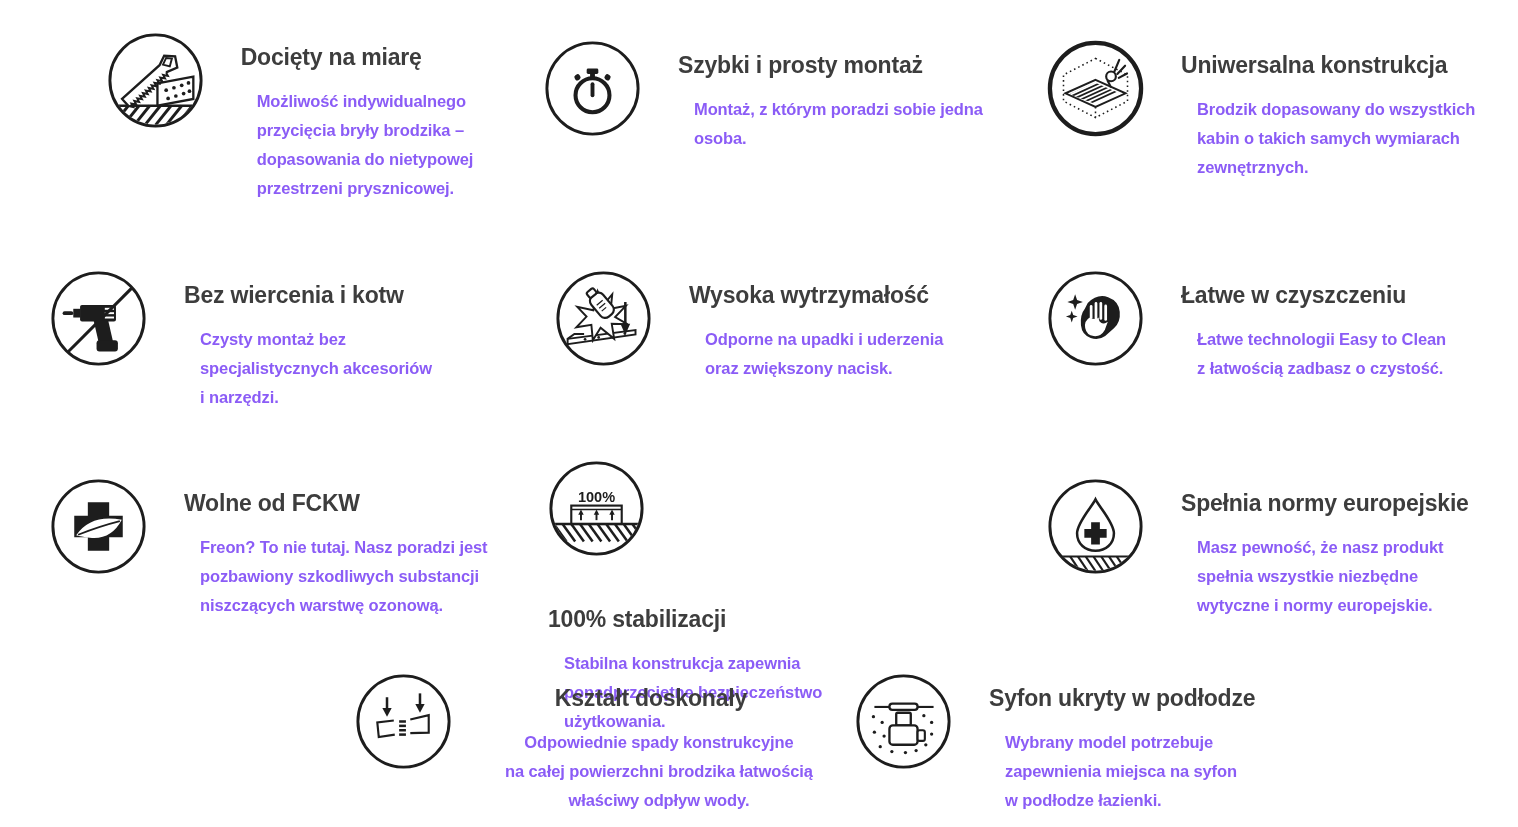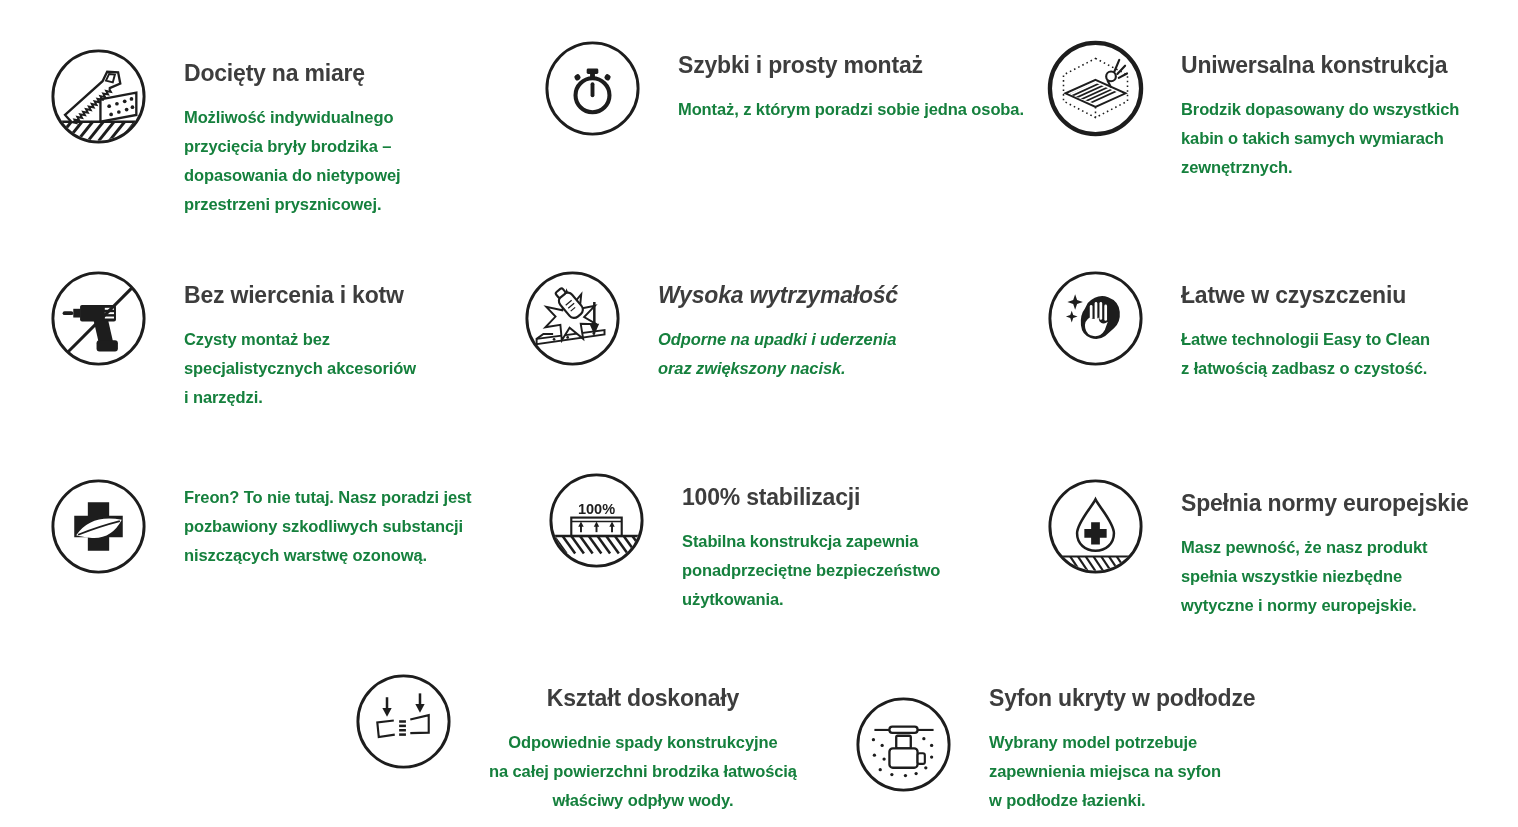--- a/index.html
+++ b/index.html
@@ -5,32 +5,32 @@
   html,body{margin:0;padding:0;}
   body{
     width:1518px;height:827px;background:#ffffff;position:relative;
     font-family:"Liberation Sans",sans-serif;overflow:hidden;
   }
   .item{position:absolute;display:flex;gap:37px;width:480px;}
   .icon{width:97px;height:97px;flex-shrink:0;}
   .icon svg{width:100%;height:100%;display:block;}
   .content{padding-top:5px;}
   .title{font-size:23px;font-weight:700;color:#3d3d3d;margin:7px 0 16px 0;letter-spacing:-0.2px;}
-  .desc{font-size:16.5px;font-weight:700;color:#15803d;line-height:29px;white-space:pre-line;letter-spacing:-0.1px;}
+  .desc{font-size:16.5px;font-weight:700;color:#8b5cf6;line-height:29px;white-space:pre-line;letter-spacing:-0.1px;margin-left:16px;}
   .ring{fill:none;stroke:#1d1d1d;stroke-width:3;}
   .ring-thick{fill:none;stroke:#1d1d1d;stroke-width:4.4;}
   .ln{stroke:#1d1d1d;fill:none;}
   .fl{fill:#1d1d1d;stroke:none;}
   .wfl{fill:#ffffff;}
   .icon-num{font-family:"Liberation Sans",sans-serif;font-size:15px;font-weight:700;fill:#1d1d1d;}
 </style>
 </head>
 <body>
 
-<div class="item" style="left:50px;top:48px;">
+<div class="item" style="left:50px;top:32px;justify-content:center;">
   <div class="icon">
     <svg viewBox="0 0 100 100">
       <defs>
           <clipPath id="clip-saw">
             <circle cx="50" cy="50" r="45.5"></circle>
           </clipPath>
         </defs>
       <circle cx="50" cy="50" r="47" class="ring"></circle>
       <g clip-path="url(#clip-saw)">
         <path class="ln" stroke-width="2.4" d="M2,76 L98,76"></path>
@@ -148,21 +148,21 @@
     </svg>
   </div>
   <div class="content">
     <div class="title">Bez wiercenia i kotw</div>
     <div class="desc">Czysty montaż bez
 specjalistycznych akcesoriów
 i narzędzi.</div>
   </div>
 </div>
 
-<div class="item" style="left:524px;top:270px;font-style:italic;">
+<div class="item" style="left:555px;top:270px;">
   <div class="icon">
     <svg viewBox="0 0 100 100">
       <circle cx="50" cy="50" r="47" class="ring"></circle>
       <path d="M13,71 L83,62 L83,66.5 L13,76.5 Z" fill="#fff" stroke="#1d1d1d" stroke-width="2"></path>
       <path class="ln" stroke-width="2" d="M13,71 L20,66 L30,66"></path>
       <g class="fl">
         <circle cx="31" cy="71.5" r="1.4"></circle>
           <circle cx="45" cy="69.5" r="1.4"></circle>
           <circle cx="59" cy="67.5" r="1.4"></circle>
           <circle cx="72" cy="65.5" r="1.4"></circle>
@@ -214,27 +214,28 @@
 <div class="item" style="left:50px;top:478px;">
   <div class="icon">
     <svg viewBox="0 0 100 100">
       <circle cx="50" cy="50" r="47" class="ring"></circle>
       <path class="fl" d="M39,25 h22 v14 h14 v22 h-14 v14 h-22 v-14 h-14 v-22 h14 Z"></path>
       <path class="wfl" d="M27,59 Q42,37 74,43 Q63,64 41,61.5 Q32,60.5 27,59 Z"></path>
       <path class="ln" stroke-width="1.8" d="M29,58.5 Q52,49.5 72,44.5"></path>
     </svg>
   </div>
   <div class="content">
+    <div class="title">Wolne od FCKW</div>
     <div class="desc">Freon? To nie tutaj. Nasz poradzi jest
 pozbawiony szkodliwych substancji
 niszczących warstwę ozonową.</div>
   </div>
 </div>
 
-<div class="item" style="left:548px;top:472px;">
+<div class="item" style="left:548px;top:460px;flex-direction:column;">
   <div class="icon">
     <svg viewBox="0 0 100 100">
       <defs>
           <clipPath id="clip-stab">
             <circle cx="50" cy="50" r="45.5"></circle>
           </clipPath>
         </defs>
       <circle cx="50" cy="50" r="47" class="ring"></circle>
       <text x="50" y="43" text-anchor="middle" class="icon-num">100%</text>
       <rect x="24" y="47" width="52" height="19" fill="#fff" stroke="#1d1d1d" stroke-width="2.2"></rect>
@@ -325,21 +326,21 @@
     </svg>
   </div>
   <div class="content">
     <div class="title">Kształt doskonały</div>
     <div class="desc">Odpowiednie spady konstrukcyjne
 na całej powierzchni brodzika łatwością
 właściwy odpływ wody.</div>
   </div>
 </div>
 
-<div class="item" style="left:855px;top:673px;align-items:center;">
+<div class="item" style="left:855px;top:673px;">
   <div class="icon">
     <svg viewBox="0 0 100 100">
       <circle cx="50" cy="50" r="47" class="ring" stroke-width="4"></circle>
       <path class="ln" stroke-width="2.2" d="M20,35 H36"></path>
       <path class="ln" stroke-width="2.2" d="M64,35 H81"></path>
       <rect x="35.5" y="31.5" width="29" height="6.5" rx="3" fill="#fff" stroke="#1d1d1d" stroke-width="2.4"></rect>
       <rect x="42.5" y="41" width="15" height="13" rx="1.5" fill="#fff" stroke="#1d1d1d" stroke-width="2.4"></rect>
       <rect x="35.5" y="54" width="29" height="20" rx="3.5" fill="#fff" stroke="#1d1d1d" stroke-width="2.4"></rect>
       <rect x="64.5" y="59" width="7.5" height="11" rx="2" fill="#fff" stroke="#1d1d1d" stroke-width="2.2"></rect>
       <g class="fl">

